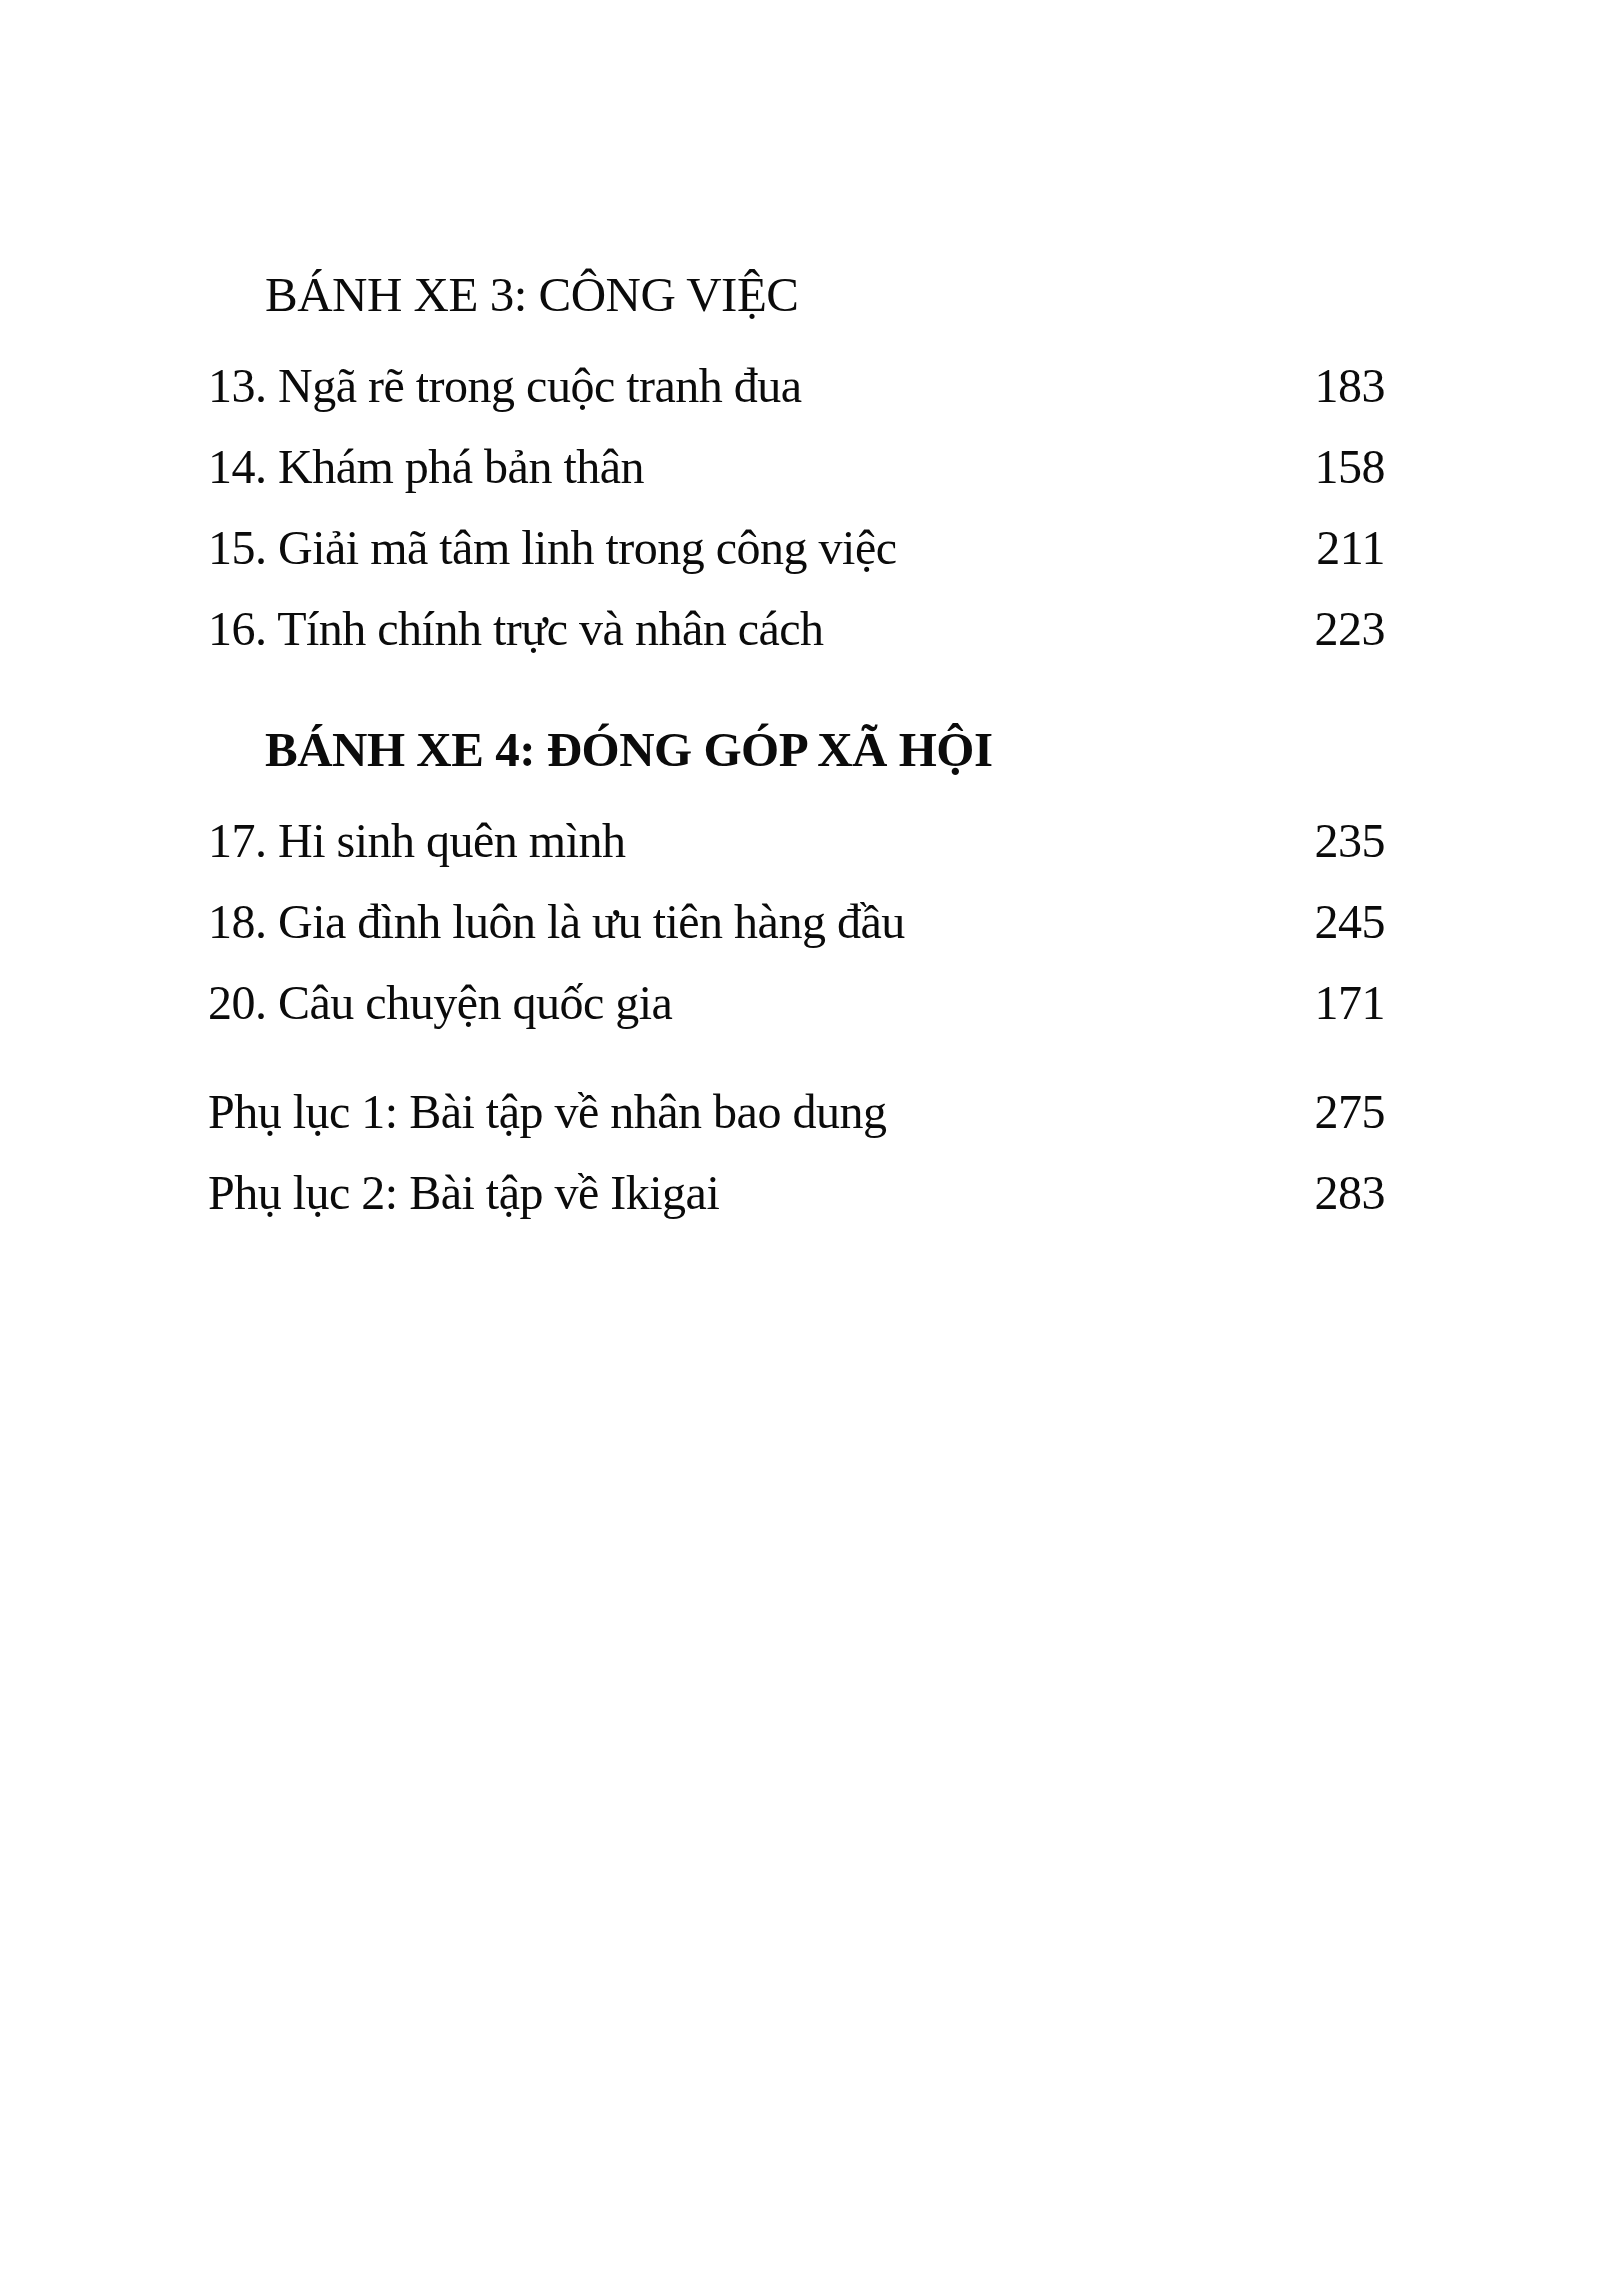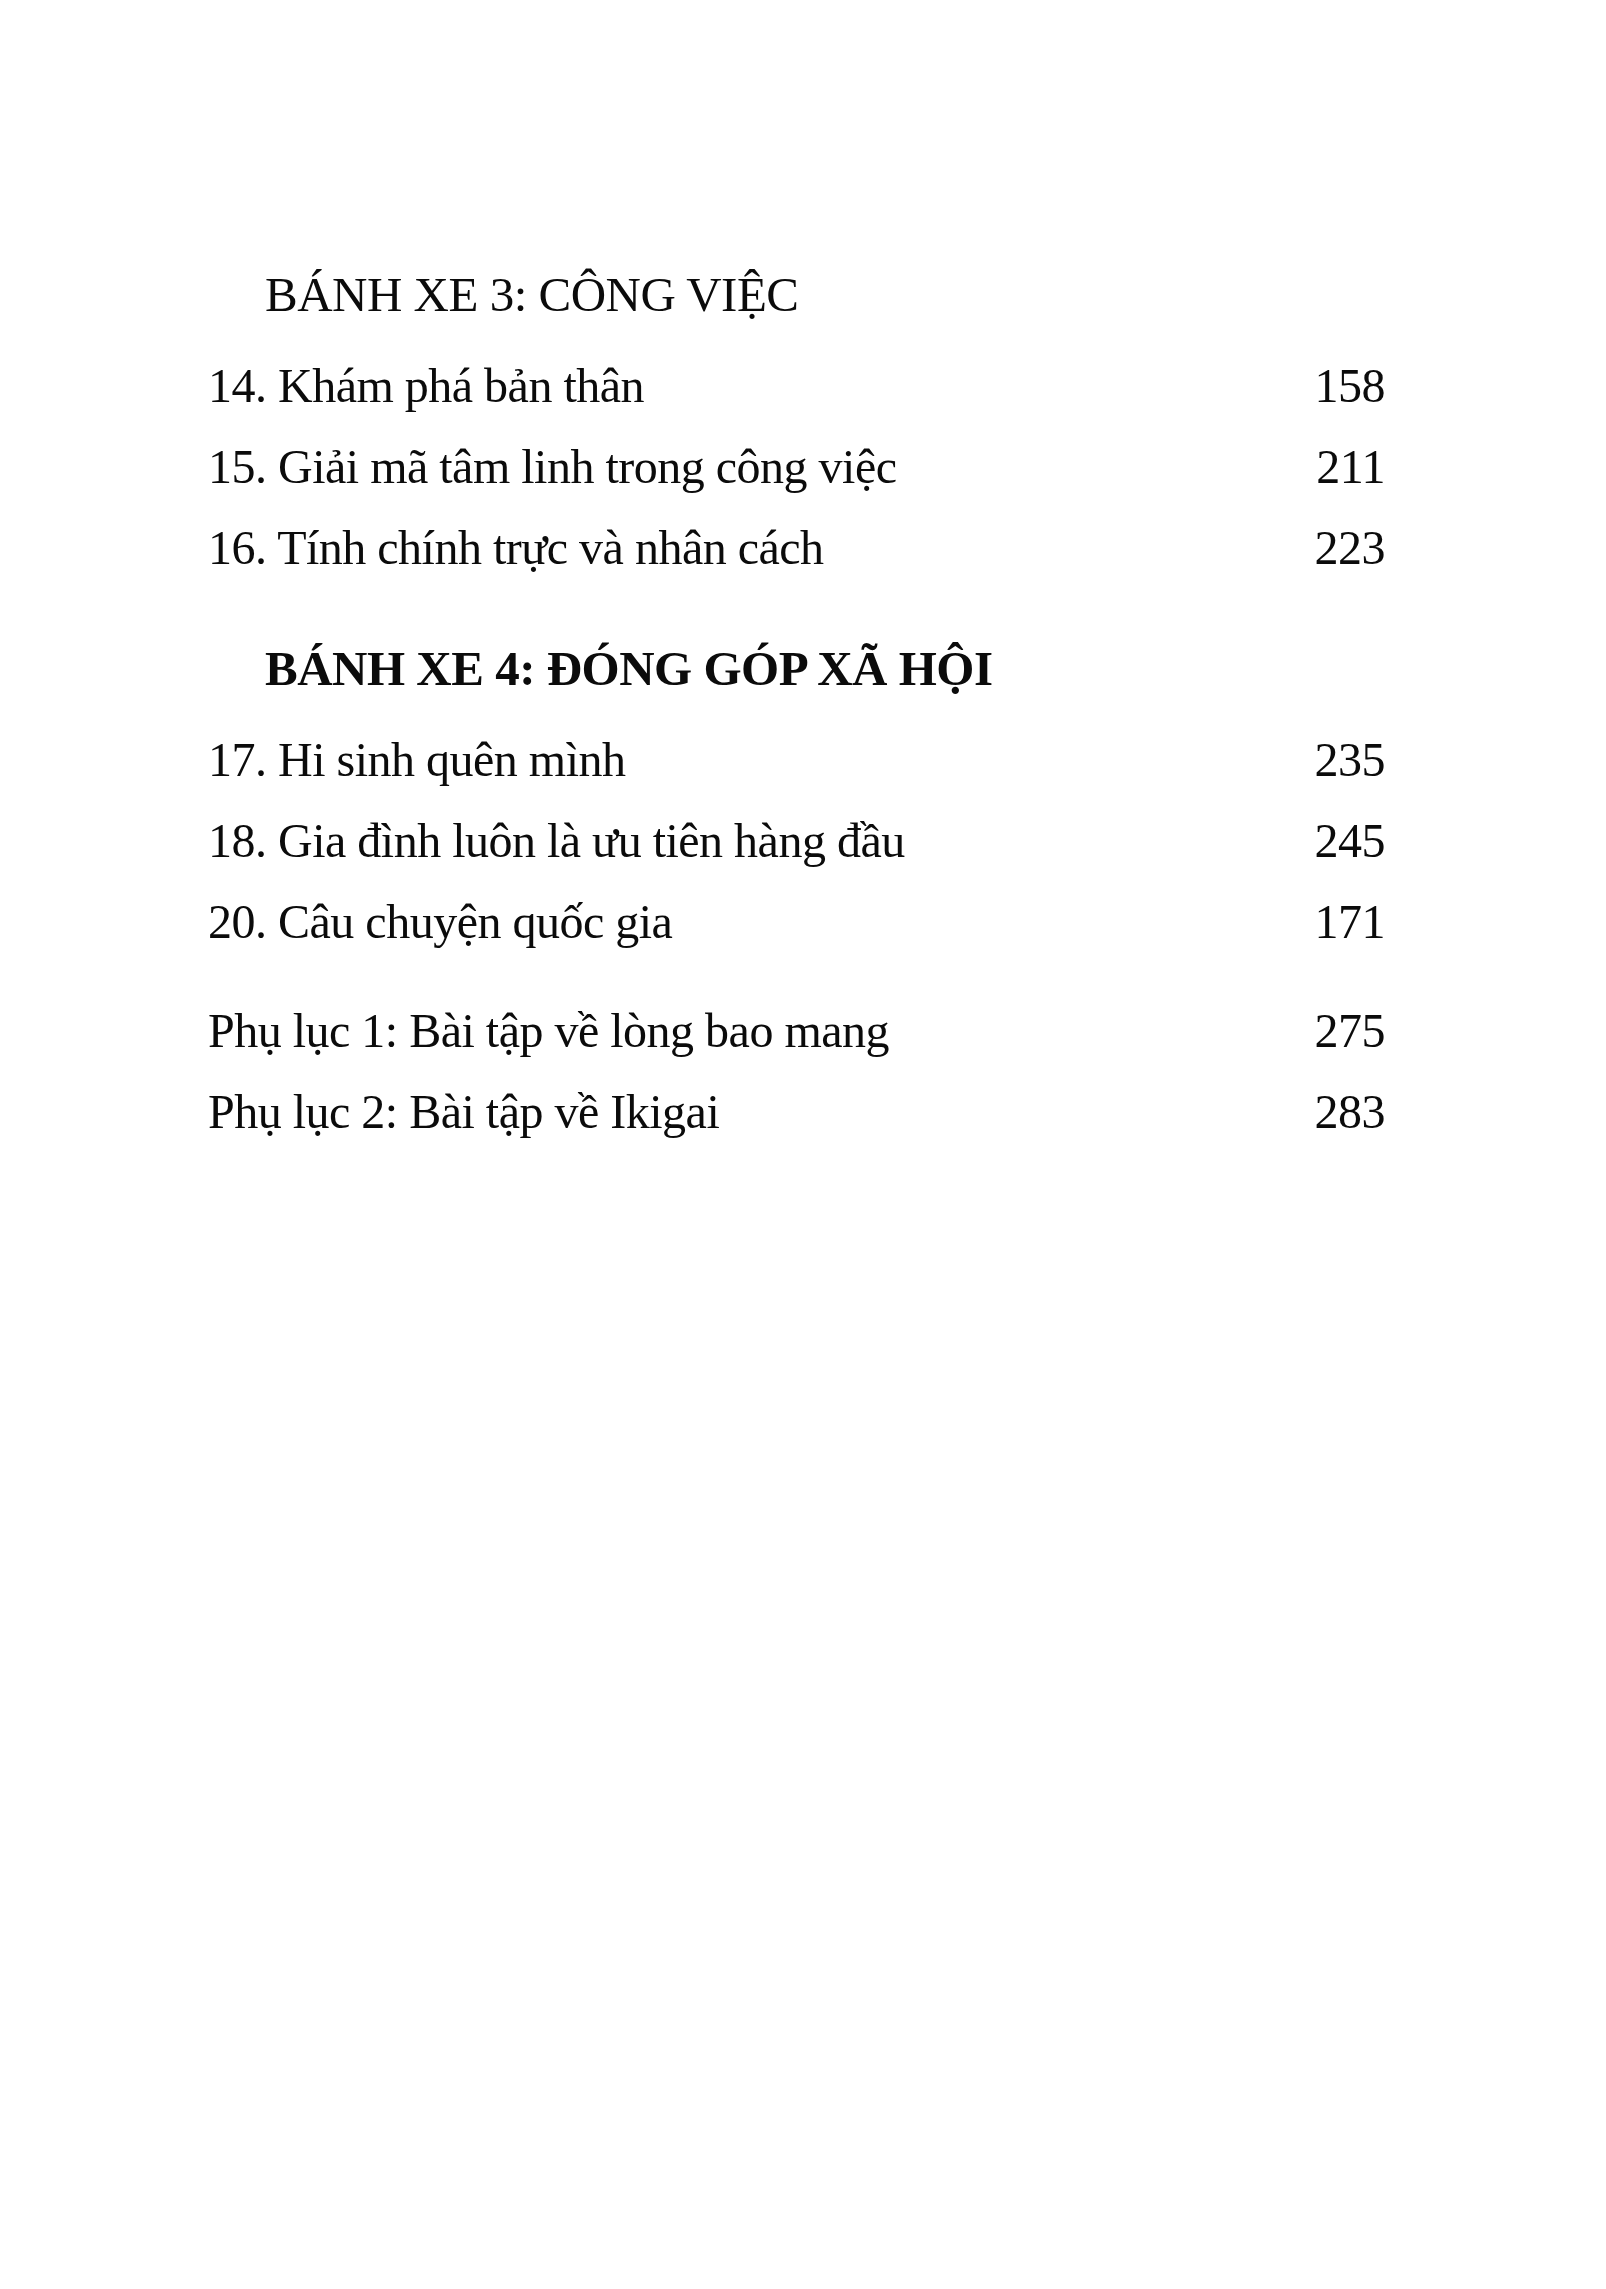--- a/index.html
+++ b/index.html
@@ -65,20 +65,24 @@
 </style>
 </head>
 <body>
 
 <div class="page">
   <div class="toc">
 
     <h1 class="section-heading">BÁNH XE 3: CÔNG VIỆC</h1>
 
     <div class="toc-row">
+      <span class="entry-label">13. Ngã rẽ trong cuộc tranh đua</span>
+      <span class="entry-page">183</span>
+    </div>
+    <div class="toc-row">
       <span class="entry-label">14. Khám phá bản thân</span>
       <span class="entry-page">158</span>
     </div>
     <div class="toc-row">
       <span class="entry-label">15. Giải mã tâm linh trong công việc</span>
       <span class="entry-page">211</span>
     </div>
     <div class="toc-row">
       <span class="entry-label">16. Tính chính trực và nhân cách</span>
       <span class="entry-page">223</span>
@@ -94,21 +98,21 @@
       <span class="entry-label">18. Gia đình luôn là ưu tiên hàng đầu</span>
       <span class="entry-page">245</span>
     </div>
     <div class="toc-row">
       <span class="entry-label">20. Câu chuyện quốc gia</span>
       <span class="entry-page">171</span>
     </div>
 
     <div class="appendix-block">
       <div class="toc-row">
-        <span class="entry-label">Phụ lục 1: Bài tập về lòng bao mang</span>
+        <span class="entry-label">Phụ lục 1: Bài tập về nhân bao dung</span>
         <span class="entry-page">275</span>
       </div>
       <div class="toc-row">
         <span class="entry-label">Phụ lục 2: Bài tập về Ikigai</span>
         <span class="entry-page">283</span>
       </div>
     </div>
 
   </div>
 </div>

